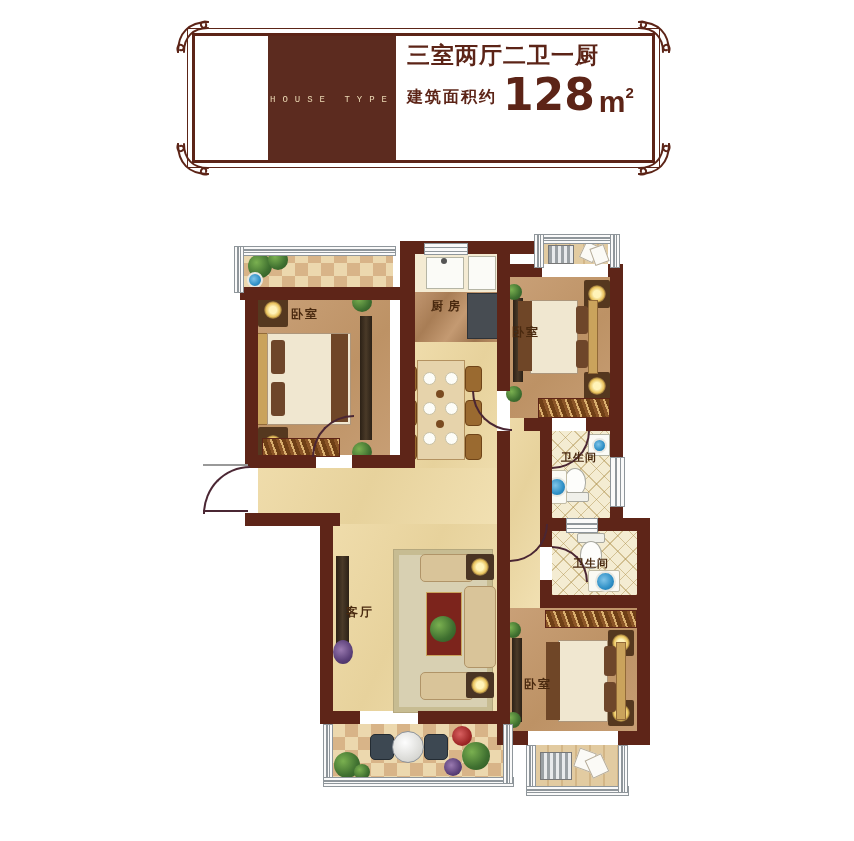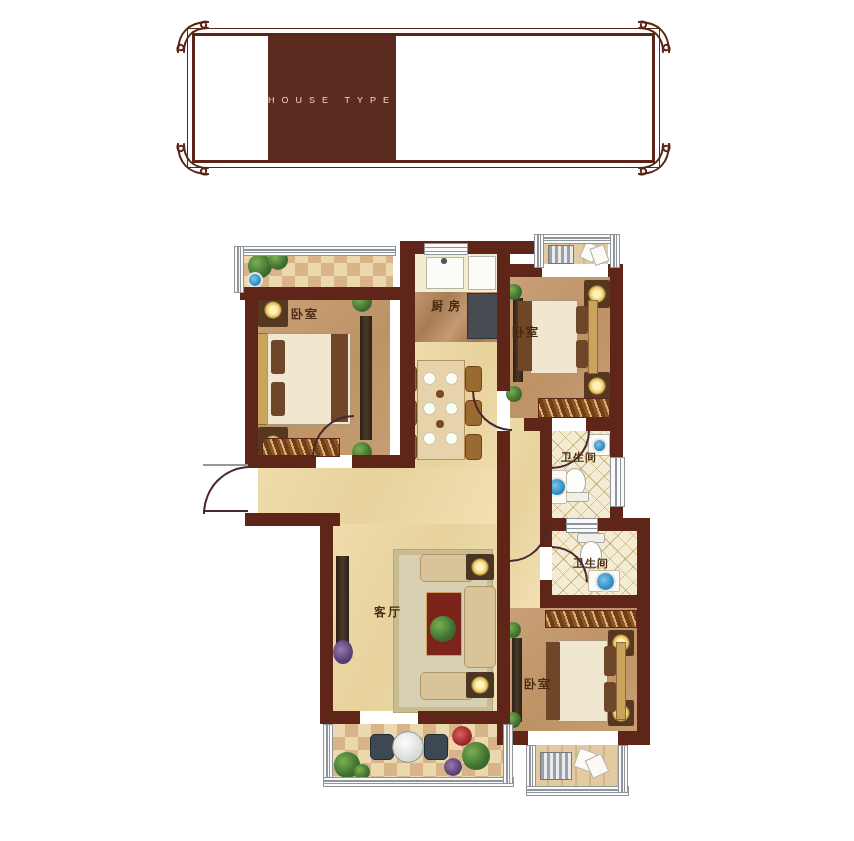--- a/index.html
+++ b/index.html
@@ -6,21 +6,21 @@
   #stage{position:relative;width:854px;height:841px;background:#fff;overflow:hidden;
          font-family:"Liberation Sans","DejaVu Sans",sans-serif;}
   
   .hdr{position:absolute;left:187px;top:28px;width:473px;height:140px;}
   .hdr-outer{position:absolute;inset:0;border:1px solid #5c2417;}
   .hdr-inner{position:absolute;inset:5px;border:3px solid #5c2417;}
   .hdr-block{position:absolute;left:81px;top:8px;width:128px;height:124px;background:#5c2b1f;
              display:flex;flex-direction:column;align-items:center;justify-content:center;}
   .hdr-code{font-family:"DejaVu Serif",serif;font-style:italic;font-weight:bold;
             font-size:92px;line-height:.9;color:#f3e4c6;margin-top:-6px;}
-  .hdr-en{font-family:Liberation Sans, sans-serif;font-size:9px;letter-spacing:7px;color:#ecd9b4;
+  .hdr-en{font-family:Liberation Mono, monospace;font-size:9px;letter-spacing:7px;color:#ecd9b4;
           margin-top:4px;white-space:nowrap;}
   .hdr-col{position:absolute;left:220px;top:6px;width:250px;height:128px;color:#5c2417;}
   .hdr-type{font-size:44px;font-weight:bold;letter-spacing:4px;line-height:1.1;
             font-family:"DejaVu Sans",sans-serif;}
   .hdr-layout{font-size:23px;font-weight:bold;letter-spacing:1px;margin-top:6px;}
   .hdr-area{display:flex;align-items:flex-end;margin-top:4px;}
   .hdr-area-prefix{font-size:16px;font-weight:bold;letter-spacing:2px;padding-bottom:7px;}
   .hdr-area-num{font-size:44px;font-weight:bold;line-height:.9;margin-left:6px;
                 font-family:"DejaVu Sans",sans-serif;}
   .hdr-area-unit{font-size:30px;font-weight:bold;line-height:.9;margin-left:4px;}
@@ -119,20 +119,27 @@
           <path d="M9 33 C9 18 18 9 33 9"></path>
         <path d="M33 3 C27 1 24 5 27 8 C29 10 32 8 31 5"></path>
         <path d="M3 33 C1 27 5 24 8 27 C10 29 8 32 5 31"></path>
       </g>
     </svg>
 
     <div class="hdr-block">
       <div class="hdr-en">HOUSE TYPE</div>
     </div>
     <div class="hdr-col">
+      <div class="hdr-layout">三室两厅二卫一厨</div>
+      <div class="hdr-area">
+        <span class="hdr-area-prefix">建筑面积约</span>
+        <span class="hdr-area-num">128</span>
+        <span class="hdr-area-unit">m</span>
+        <span class="hdr-area-sup">2</span>
+      </div>
     </div>
   </div>
 
   <div>
 
     <div class="fl checker" style="left:243px;top:250px;width:150px;height:38px"></div>
     <div class="fl tan" style="left:258px;top:300px;width:132px;height:155px"></div>
     <div class="fl cream" style="left:415px;top:254px;width:82px;height:40px"></div>
     <div class="fl marble" style="left:415px;top:292px;width:82px;height:50px"></div>
     <div class="fl beige" style="left:415px;top:342px;width:82px;height:182px"></div>
@@ -317,17 +324,17 @@
 
     <div class="rad" style="left:540px;top:752px;width:30px;height:26px"></div>
     <div class="towel" style="left:576px;top:750px;width:16px;height:18px;transform:rotate(20deg)"></div>
     <div class="towel" style="left:588px;top:756px;width:16px;height:18px;transform:rotate(-25deg)"></div>
 
     <div class="label" style="left:275px;top:308px;width:60px">卧室</div>
     <div class="label" style="left:416px;top:300px;width:64px;letter-spacing:5px">厨房</div>
     <div class="label" style="left:502px;top:326px;width:48px">卧室</div>
     <div class="label" style="left:548px;top:452px;width:62px;font-size:11px;letter-spacing:1px">卫生间</div>
     <div class="label" style="left:560px;top:558px;width:62px;font-size:11px;letter-spacing:1px">卫生间</div>
-    <div class="label" style="left:364px;top:606px;width:48px">客厅</div>
+    <div class="label" style="left:336px;top:606px;width:48px">客厅</div>
     <div class="label" style="left:514px;top:678px;width:48px">卧室</div>
 
   </div>
 </div>
 
 </body></html>

